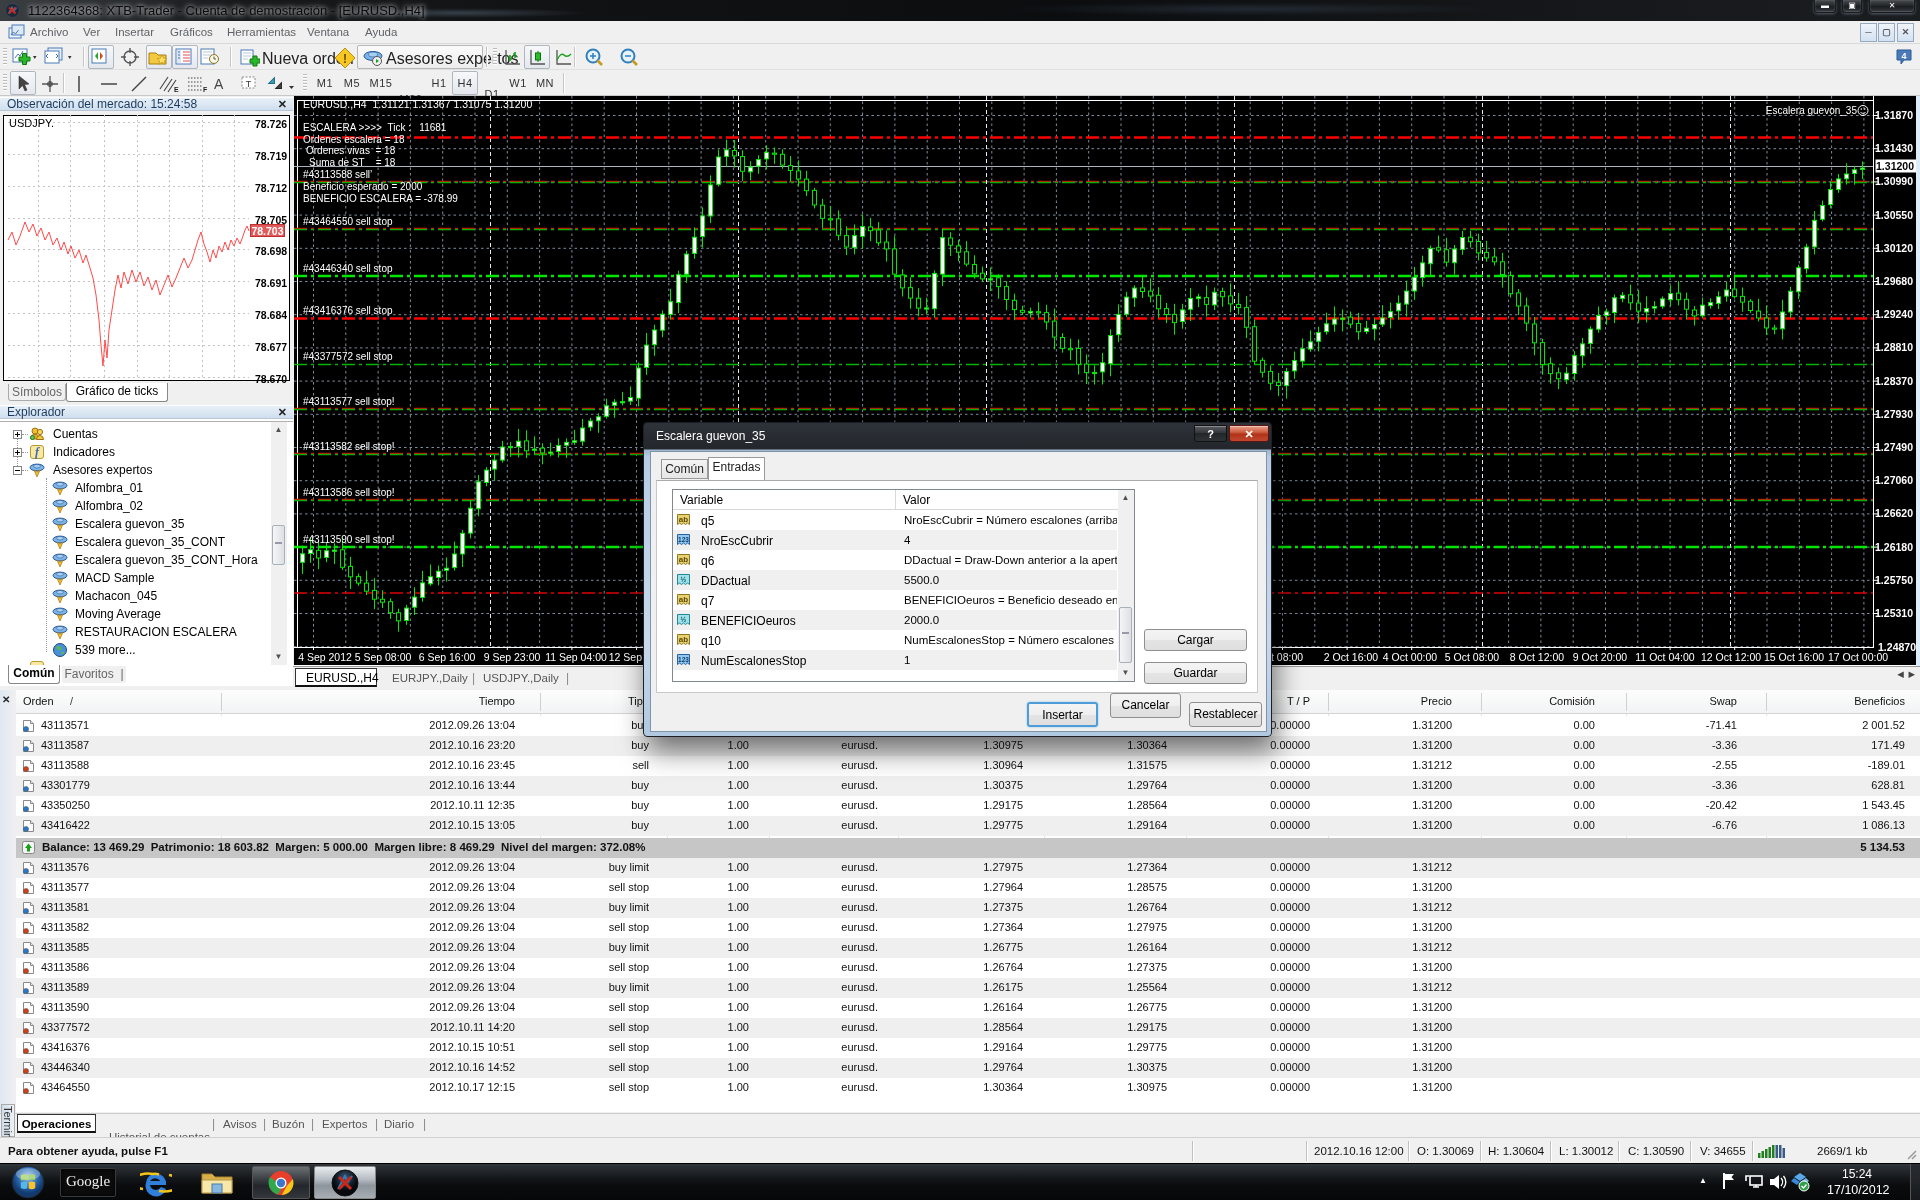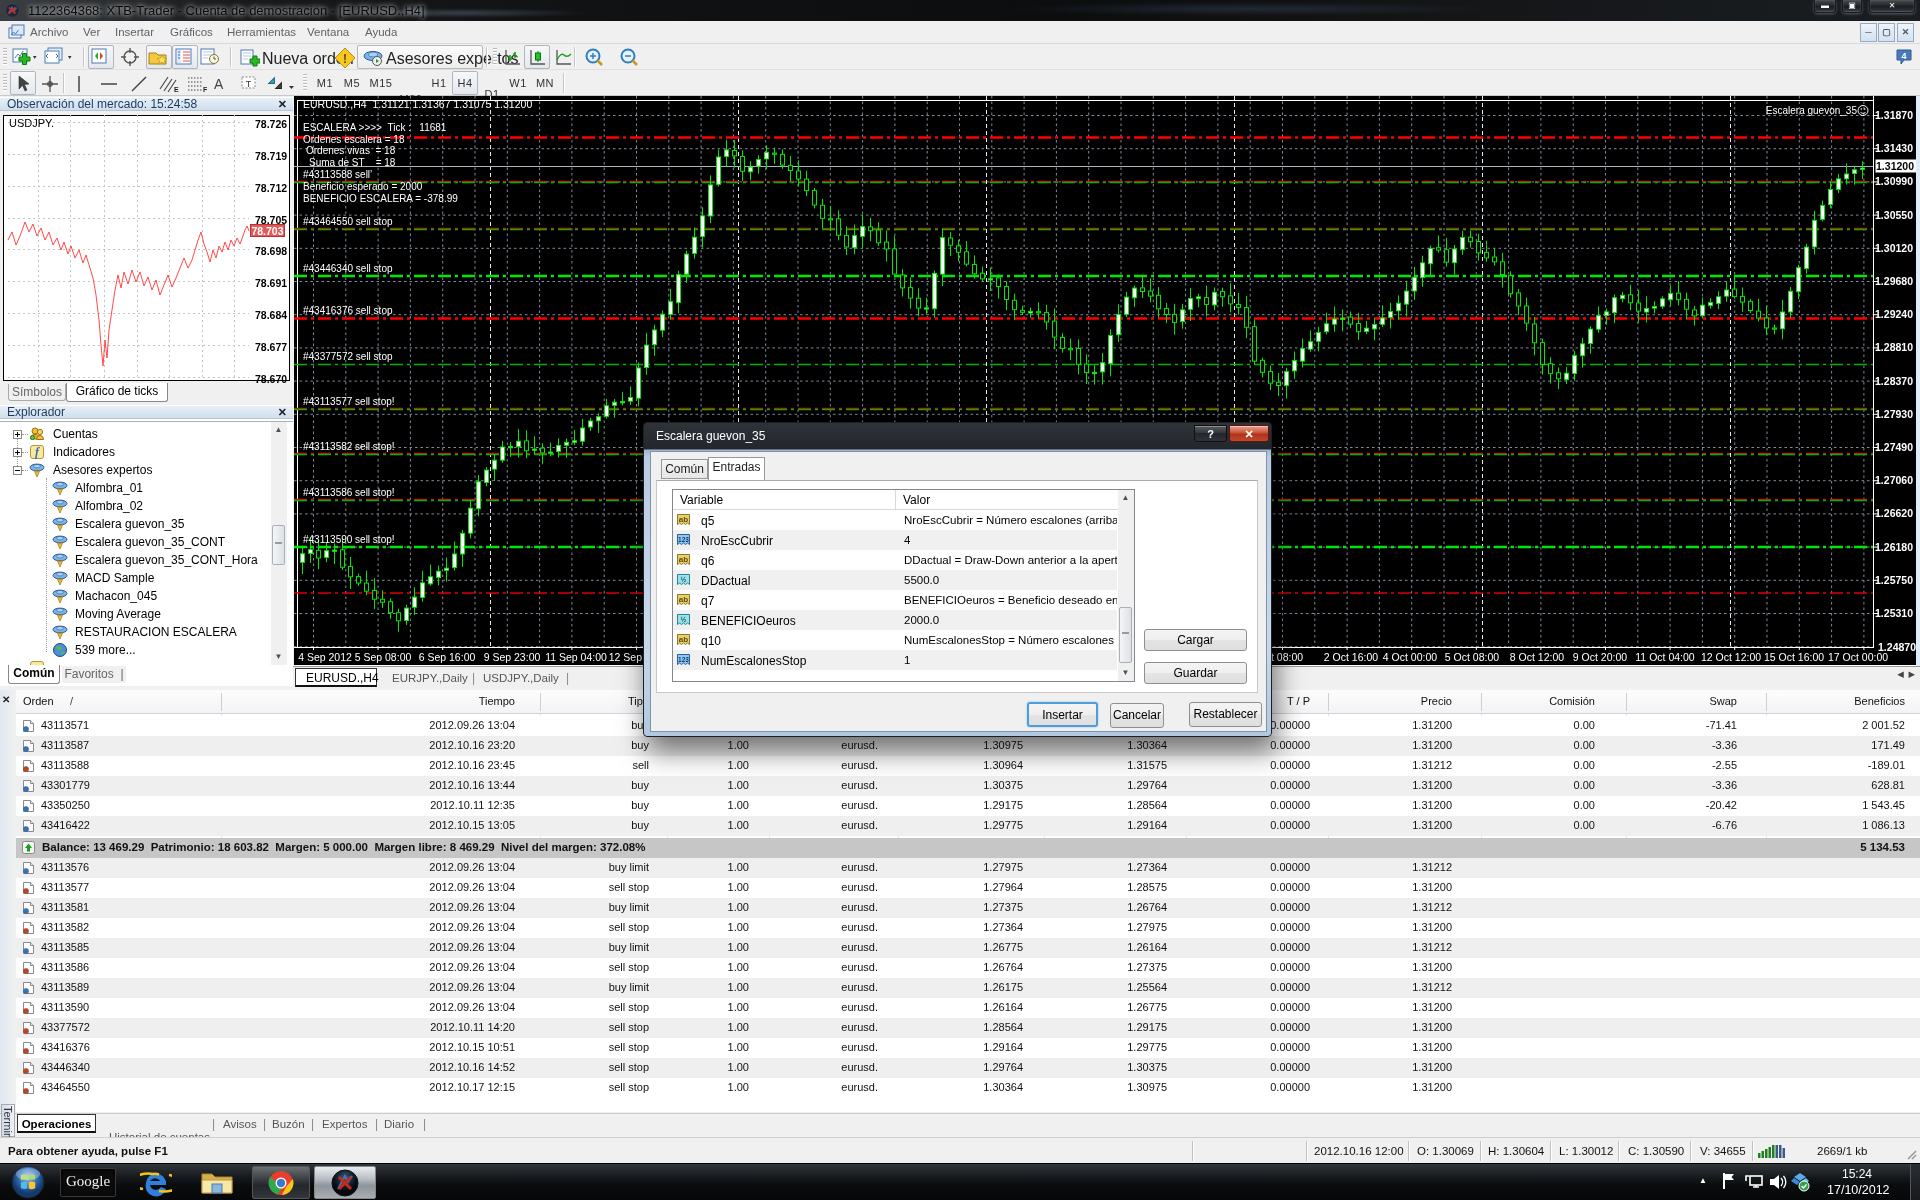--- a/index.html
+++ b/index.html
@@ -1626,15 +1626,15 @@
  <div class="sb abs" style="left:474px;top:67px;width:16px;height:191px;background:#f0f0f0">
   <div class="sbarrow" style="top:0">▲</div>
   <div class="sbarrow" style="bottom:0">▼</div>
   <div class="sbth" style="top:117px;height:56px">
         <div style="margin:24px 2px;border-top:1px solid #99a;border-bottom:1px solid #99a;height:2px"></div>
       </div>
  </div>
  <div class="dbtn" style="left:500px;top:206px;width:103px">Cargar</div>
  <div class="dbtn" style="left:500px;top:239px;width:103px">Guardar</div>
  <div class="dbtn" style="left:383px;top:279px;width:71px;height:25px;line-height:23px;border:2px solid #4e9dd8;box-shadow:0 0 2px #7ec0ea">Insertar</div>
- <div class="dbtn" style="left:466px;top:280px;width:54px;height:25px;line-height:23px">Cancelar</div>
+ <div class="dbtn" style="left:466px;top:270px;width:71px;height:25px;line-height:23px">Cancelar</div>
  <div class="dbtn" style="left:545px;top:279px;width:73px;height:25px;line-height:23px">Restablecer</div>
 </div>
 
 </body></html>

